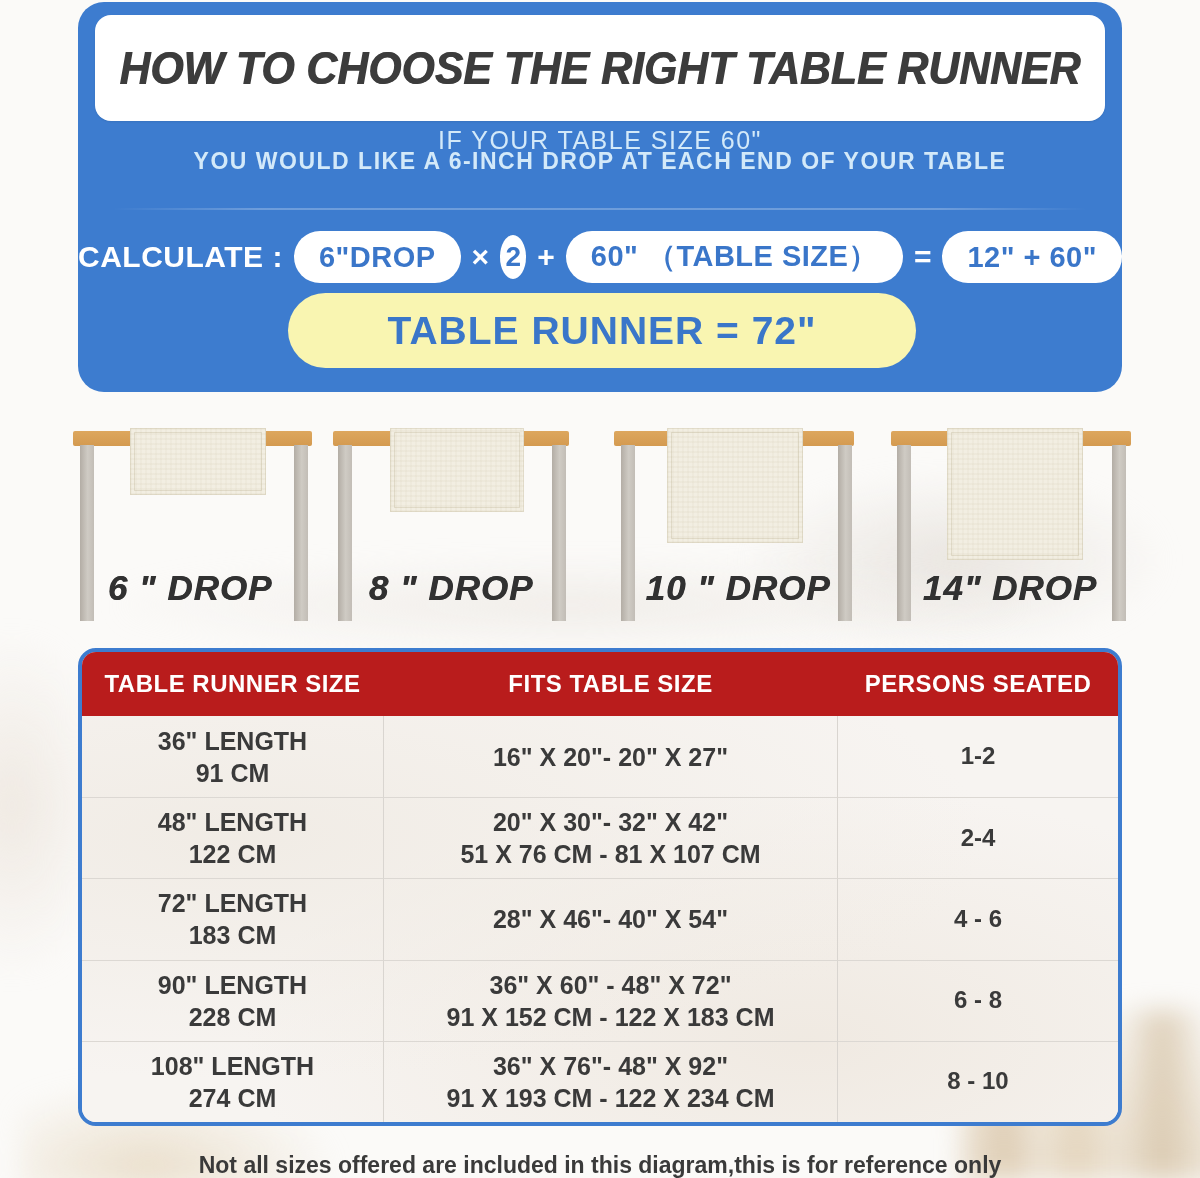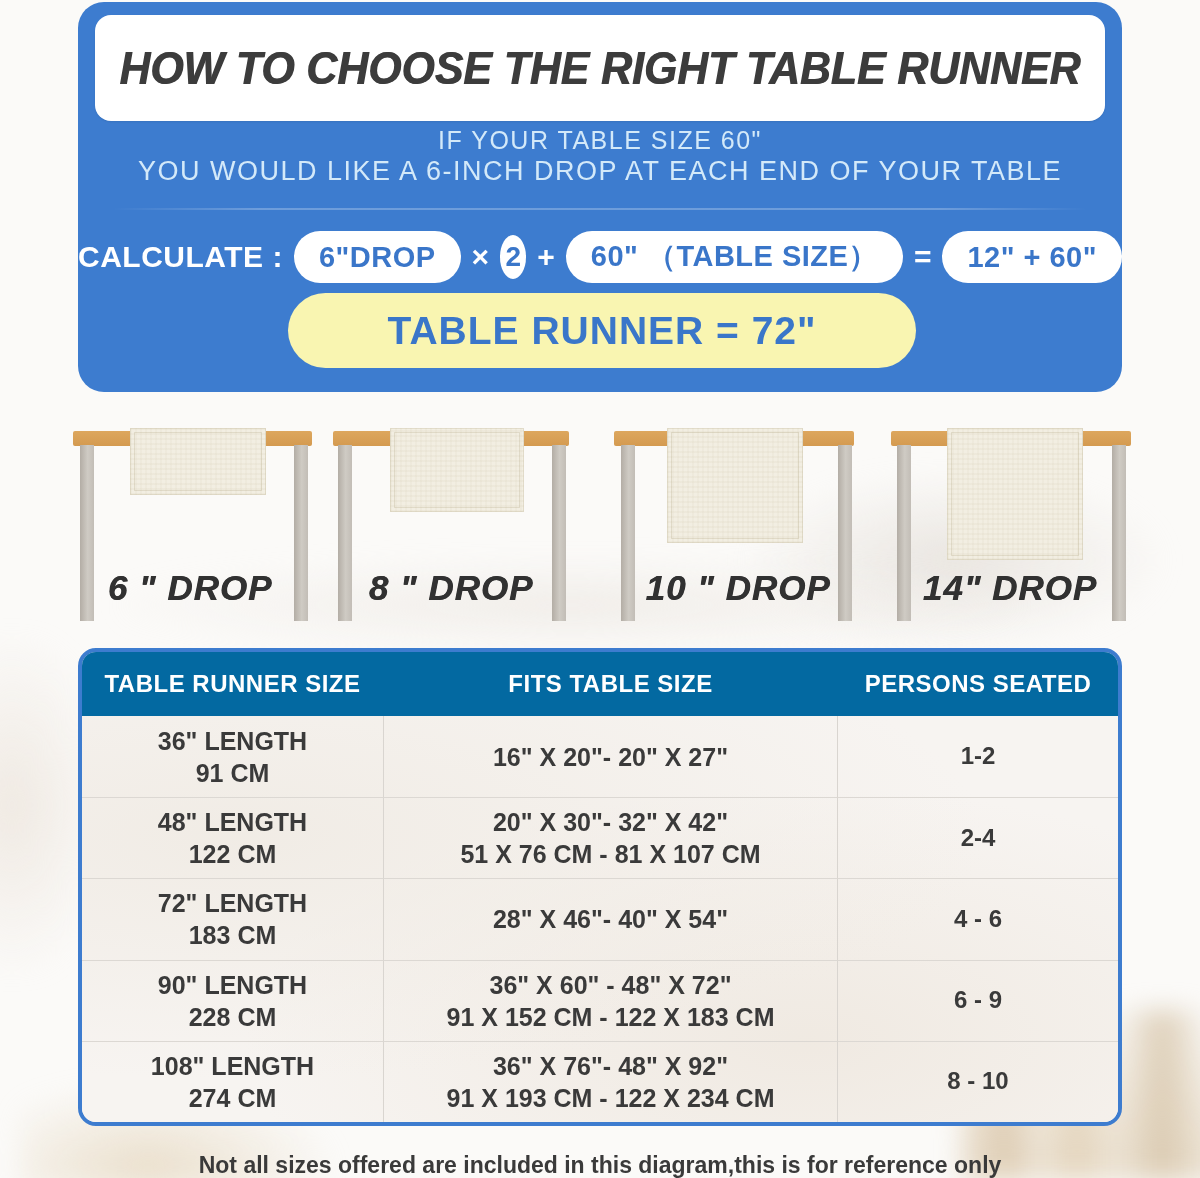--- a/index.html
+++ b/index.html
@@ -32,21 +32,21 @@
   .top-panel{left:78px;top:2px;width:1044px;height:390px;background:#3d7ccf;border-radius:26px;}
   .title-banner{left:17px;top:13px;width:1010px;height:106px;background:#ffffff;border-radius:16px;
     display:flex;align-items:center;justify-content:center;box-shadow:0 1px 2px rgba(0,0,0,.08);}
   .main-title{
     font-size:46px;font-weight:bold;font-style:italic;color:#3c3c3c;letter-spacing:0px;
     transform:scaleX(.93);white-space:nowrap;
     text-shadow:1px 0 0 currentColor;
   }
   .subtitle{left:0;width:1044px;text-align:center;color:#d3e9f9;letter-spacing:1.5px;white-space:nowrap;}
   .subtitle-1{top:124px;font-size:25px;}
-  .subtitle-2{top:154px;font-size:27px;}
+  .subtitle-2{top:146px;font-size:23px;font-weight:bold;}
   .panel-divider{left:35px;top:206px;width:974px;height:2px;
     background:linear-gradient(90deg, rgba(255,255,255,0) 0%, rgba(255,255,255,.25) 15%, rgba(255,255,255,.25) 85%, rgba(255,255,255,0) 100%);}
   .calc-row{left:0;top:227px;width:1044px;height:56px;display:flex;align-items:center;justify-content:flex-end;gap:11px;}
   .calc-label{color:#ffffff;font-size:30px;font-weight:bold;letter-spacing:.5px;white-space:nowrap;}
   .calc-pill{background:#ffffff;color:#3a76c9;font-size:29px;font-weight:bold;border-radius:30px;
     height:52px;display:flex;align-items:center;justify-content:center;padding:0 25px;white-space:nowrap;letter-spacing:.5px;}
   .calc-op{color:#ffffff;font-size:30px;font-weight:bold;}
   .calc-circle{background:#ffffff;color:#3a76c9;width:44px;height:44px;border-radius:50%;
     display:flex;align-items:center;justify-content:center;font-size:28px;font-weight:bold;}
   .result-pill{left:210px;top:291px;width:628px;height:75px;background:#f9f5b1;border-radius:38px;
@@ -62,21 +62,21 @@
       repeating-linear-gradient(90deg, rgba(219,211,189,.16) 0 2px, rgba(255,255,255,0) 2px 5px);
     box-shadow:inset 0 0 0 1px rgba(186,175,145,.28);}
   .runner::after{content:"";position:absolute;left:4px;right:4px;top:4px;bottom:4px;
     border:1px solid rgba(182,171,140,.30);}
   .drop-label{top:568px;width:300px;text-align:center;font-size:35px;font-weight:bold;font-style:italic;
     color:#313131;letter-spacing:1px;white-space:nowrap;text-shadow:.5px 0 0 currentColor;}
 
   
   .size-table{left:78px;top:648px;width:1044px;height:478px;border:4px solid #3d7ccf;border-radius:18px;
     background:#f6f3f0;box-sizing:border-box;overflow:hidden;}
-  .size-table-header{display:grid;grid-template-columns:301px 455px 280px;height:64px;background:#0369a1;}
+  .size-table-header{display:grid;grid-template-columns:301px 455px 280px;height:64px;background:#b91c1c;}
   .size-table-header .hcell{display:flex;align-items:center;justify-content:center;
     color:#ffffff;font-size:24px;font-weight:bold;letter-spacing:.5px;white-space:nowrap;}
   .size-table-body{display:grid;grid-template-columns:301px 455px 280px;grid-auto-rows:81.2px;
     background:
       radial-gradient(ellipse at 15% 30%, rgba(240,235,228,.9) 0%, rgba(240,235,228,0) 60%),
       radial-gradient(ellipse at 70% 80%, rgba(238,231,222,.8) 0%, rgba(238,231,222,0) 55%),
       #f7f4f1;}
   .cell{display:flex;flex-direction:column;align-items:center;justify-content:center;
     color:#3a3a3a;font-weight:bold;line-height:1.28;text-align:center;white-space:nowrap;}
   .cell.size-col{font-size:25px;}
@@ -191,21 +191,21 @@
 
     <div class="cell size-col row-sep">
       <span>90" LENGTH</span>
       <span>228 CM</span>
     </div>
     <div class="cell fits-col row-sep">
       <span>36" X 60" - 48" X 72"</span>
       <span>91 X 152 CM - 122 X 183 CM</span>
     </div>
     <div class="cell persons-col row-sep">
-      <span>6 - 9</span>
+      <span>6 - 8</span>
     </div>
 
     <div class="cell size-col row-sep">
       <span>108" LENGTH</span>
       <span>274 CM</span>
     </div>
     <div class="cell fits-col row-sep">
       <span>36" X 76"- 48" X 92"</span>
       <span>91 X 193 CM - 122 X 234 CM</span>
     </div>

